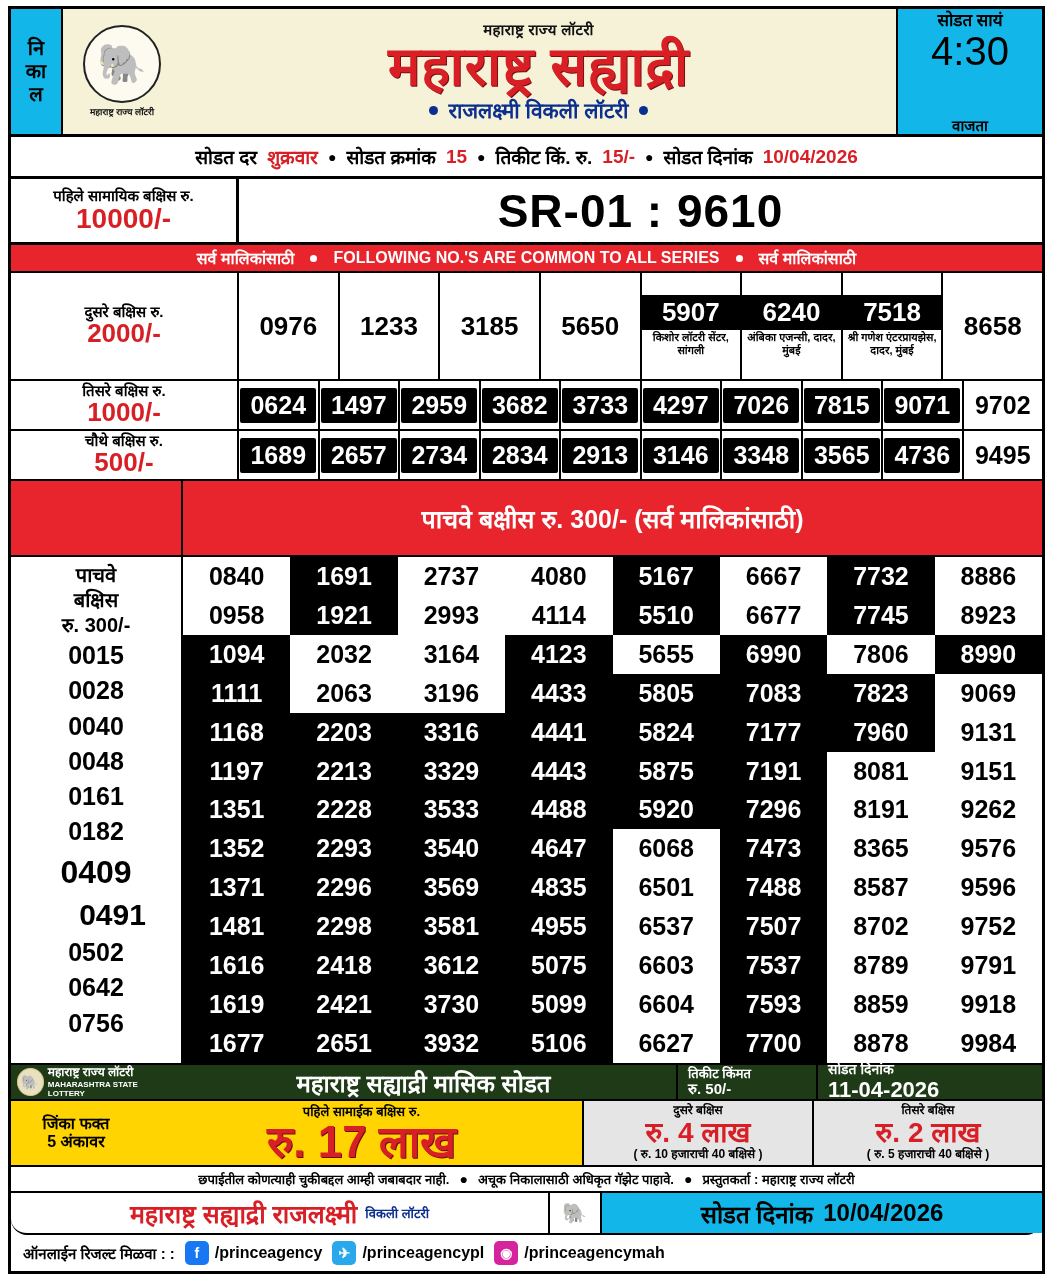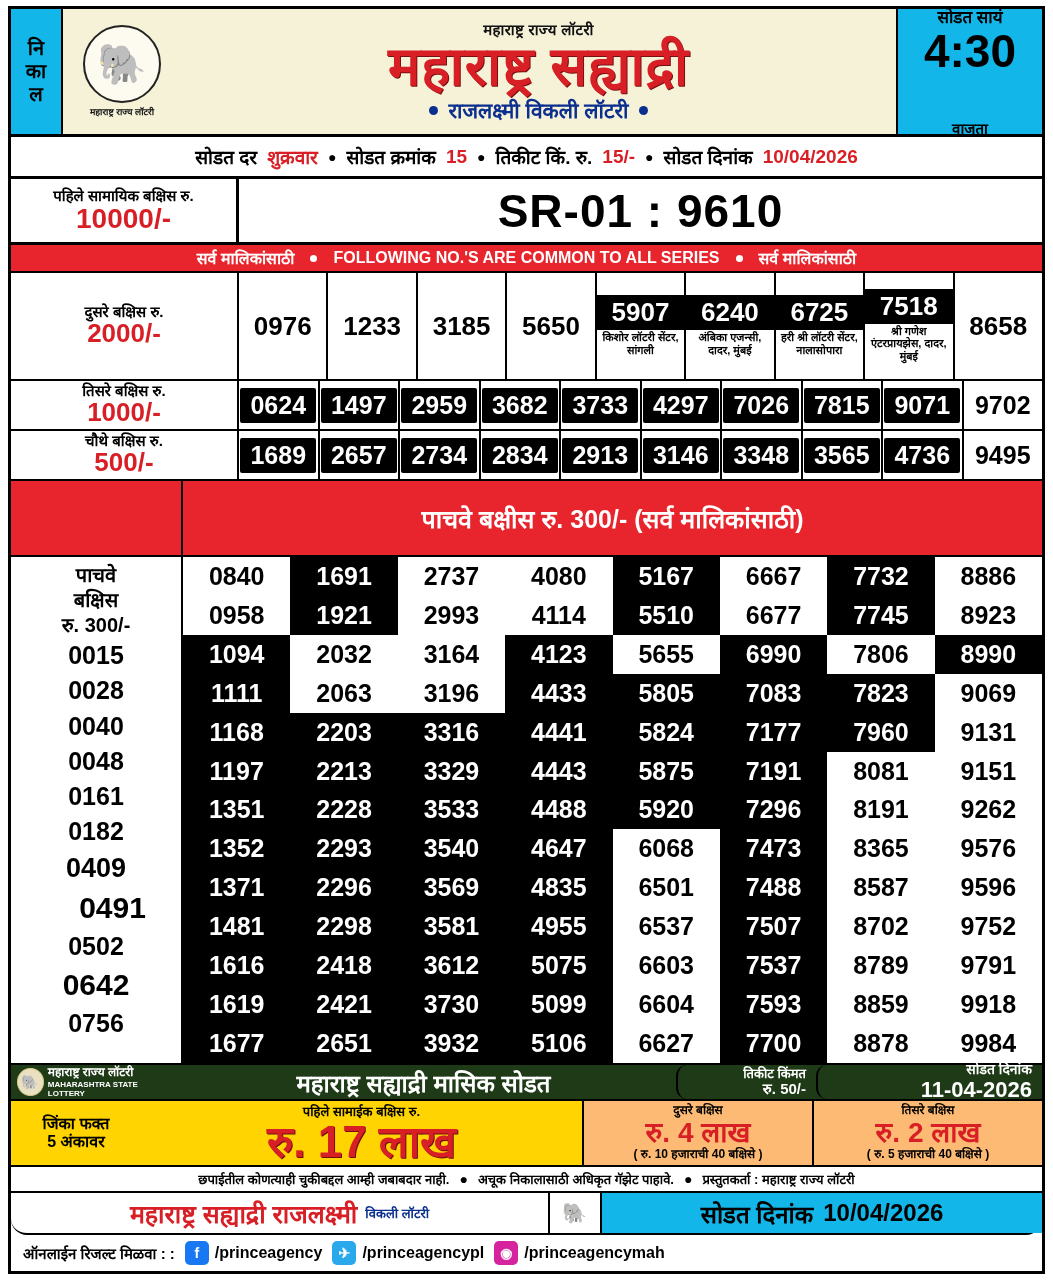--- a/index.html
+++ b/index.html
@@ -104,21 +104,21 @@
     width: 146px;
     background: #12b6e8;
     border-left: 2px solid #000;
     display: flex;
     flex-direction: column;
     align-items: center;
     justify-content: center;
     color: #000;
   }
   .time-label { font-size: 17px; font-weight: bold; }
-  .time-value { font-size: 46px; font-weight: bold; line-height: 1; }
+  .time-value { font-size: 40px; font-weight: normal; line-height: 1; }
   .time-unit { font-size: 15px; font-weight: bold; margin-top: 44px; }
 
   
   .inforow {
     border-bottom: 3px solid #000;
     display: flex;
     align-items: center;
     justify-content: center;
     gap: 10px;
     height: 42px;
@@ -275,22 +275,22 @@
     border: 1px solid #d8c98a; background:#e8e0c0; color:#3a2a10;
     display:flex;align-items:center;justify-content:center;font-size:14px;
   }
   .m-emblem .t1 { font-size: 12px; font-weight: bold; line-height: 1.1;}
   .m-emblem .t2 { font-size: 8px; font-weight: bold; }
   .m-title {
     flex: 1; display:flex; align-items:center; justify-content:center;
     font-size: 24px; font-weight: bold; color:#fff;
   }
   .m-price, .m-date {
-    display:flex; flex-direction:column; align-items:flex-end; justify-content:center;
-    border-left: 2px solid #000; padding: 0 10px; line-height:1.1;border-radius:11px;
+    display:flex; flex-direction:column; align-items:flex-start; justify-content:center;
+    border-left: 2px solid #000; padding: 0 10px; line-height:1.1;
   }
   .m-price { width: 140px; }
   .m-date { width: 226px; }
   .m-price .a { font-size: 13px; font-weight:bold;}
   .m-price .b { font-size: 15px; font-weight:bold;}
   .m-date .a { font-size: 14px; font-weight:bold;}
   .m-date .b { font-size: 22px; font-weight:bold;}
 
   
   .lakhbar {
@@ -306,21 +306,21 @@
   }
   .lb-main {
     flex: 1; display:flex;flex-direction:column;align-items:center;justify-content:center;
   }
   .lb-main .cap { font-size: 13px; font-weight: bold; color:#000; }
   .lb-main .big {
     font-size: 44px; font-weight: bold; color:#d81f26; line-height:1;
     text-shadow: 1px 1px 0 #6d0d10;
   }
   .lb-box {
-    width: 230px; background: #fdba74; border-left: 2px solid #000;
+    width: 230px; background: #e5e5e5; border-left: 2px solid #000;
     display:flex;flex-direction:column;align-items:center;justify-content:center;
     line-height: 1.1;
   }
   .lb-box .cap { font-size: 12px; font-weight:bold; color:#000;}
   .lb-box .big { font-size: 28px; font-weight:bold; color:#d81f26;}
   .lb-box .sub { font-size: 12px; font-weight:bold; color:#000;}
 
   
   .disclaimer {
     height: 26px;
@@ -443,24 +443,20 @@
           </div>
           <div class="numcell plain">
             <div class="boxnum n">5907</div>
             <div class="shop">किशोर लॉटरी सेंटर, सांगली</div>
           </div>
           <div class="numcell plain">
             <div class="boxnum n">6240</div>
             <div class="shop">अंबिका एजन्सी, दादर, मुंबई</div>
           </div>
           <div class="numcell plain">
-            <div class="boxnum n">6725</div>
-            <div class="shop">हरी श्री लॉटरी सेंटर, नालासोपारा</div>
-          </div>
-          <div class="numcell plain">
             <div class="boxnum n">7518</div>
             <div class="shop">श्री गणेश एंटरप्रायझेस, दादर, मुंबई</div>
           </div>
           <div class="numcell plain">
             <div class="n">8658</div>
           </div>
         </div>
     </div>
 
     <div class="prize-row r3">
@@ -549,24 +545,24 @@
       <div class="fifth-left">
         <div>पाचवे</div>
         <div>बक्षिस</div>
         <div>रु. 300/-</div>
       <div style="font-size: 25px; padding: 2px 0px;">0015</div>
           <div style="font-size: 25px; padding: 2px 0px;">0028</div>
           <div style="font-size: 25px; padding: 2px 0px;">0040</div>
           <div style="font-size: 25px; padding: 2px 0px;">0048</div>
           <div style="font-size: 25px; padding: 2px 0px;">0161</div>
           <div style="font-size: 25px; padding: 2px 0px;">0182</div>
-          <div style="font-size: 27px; padding: 2px 0px;">0409</div>
+          <div style="font-size: 32px; padding: 2px 0px;">0409</div>
           <div style="font-size: 30px; padding: 2px 0px; margin-left: 33px;">0491</div>
           <div style="font-size: 25px; padding: 2px 0px;">0502</div>
-          <div style="font-size: 30px; padding: 2px 0px;">0642</div>
+          <div style="font-size: 25px; padding: 2px 0px;">0642</div>
           <div style="font-size: 25px; padding: 2px 0px;">0756</div>
         </div>
       <div class="grid" id="fifth-grid" style="grid-template-columns: repeat(8, 1fr);">
           <div class="g w">0840</div>
           <div class="g b">1691</div>
           <div class="g w">2737</div>
           <div class="g w">4080</div>
           <div class="g b">5167</div>
           <div class="g w">6667</div>
           <div class="g b">7732</div>

